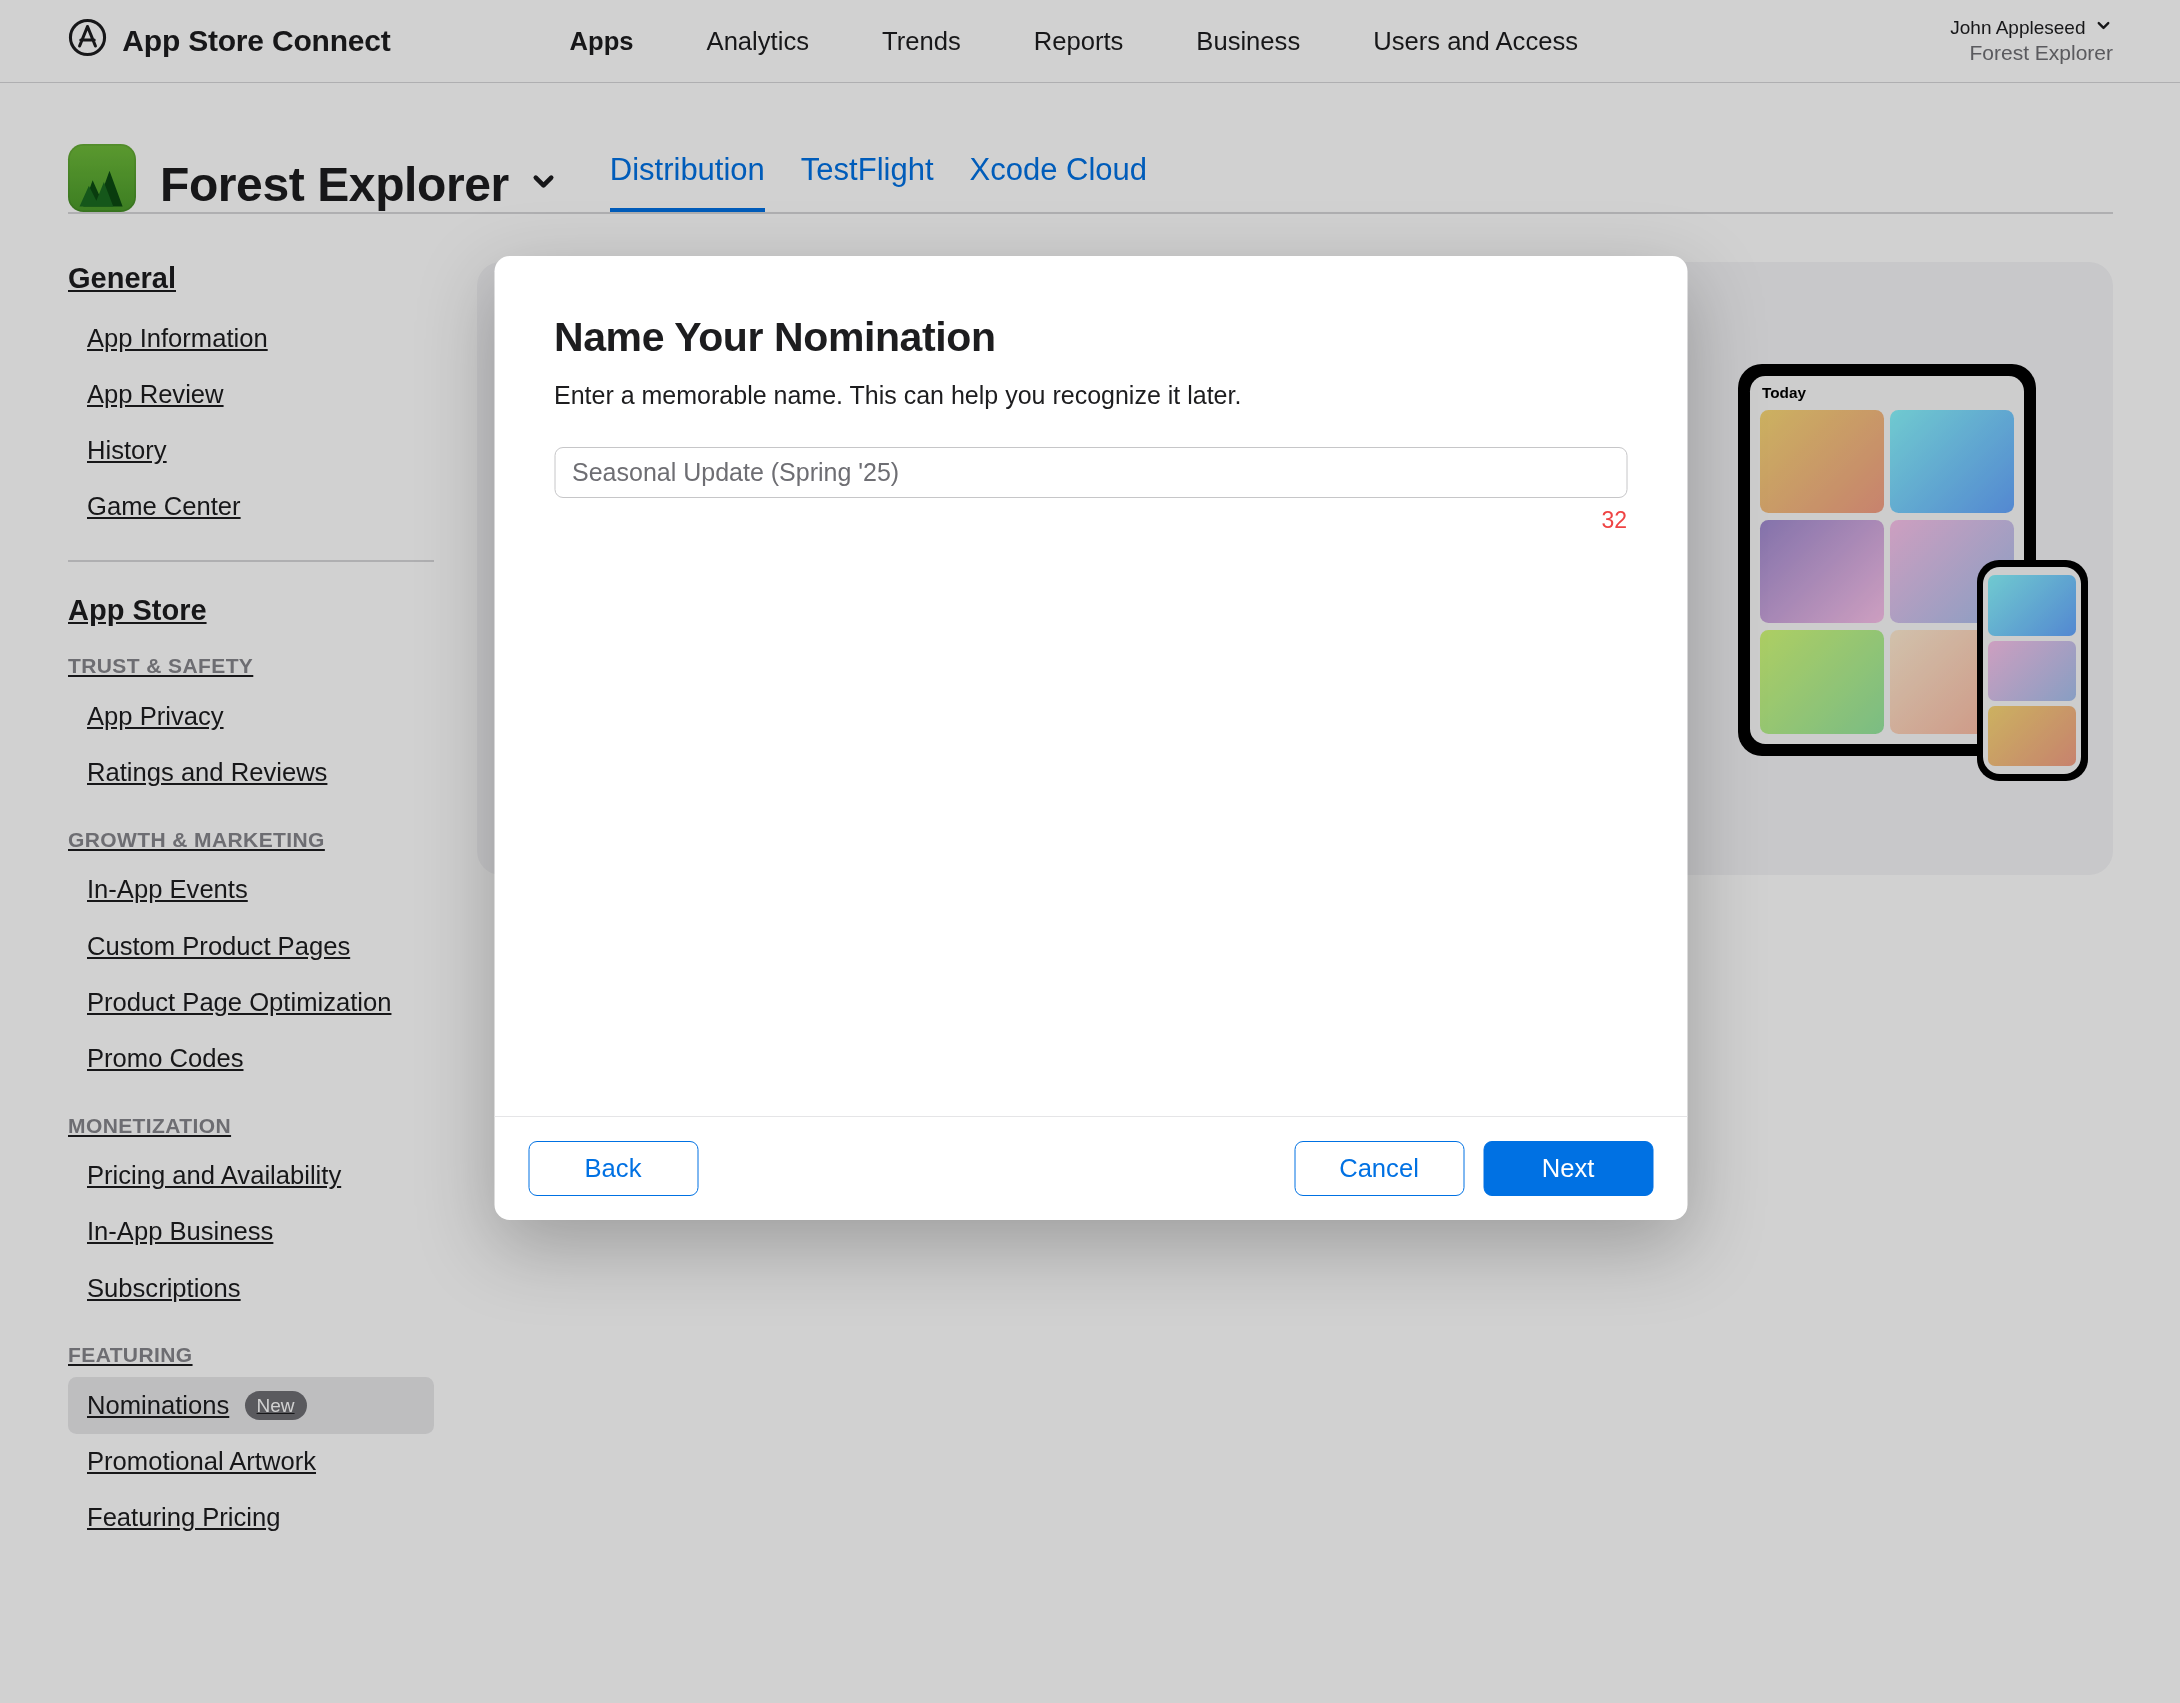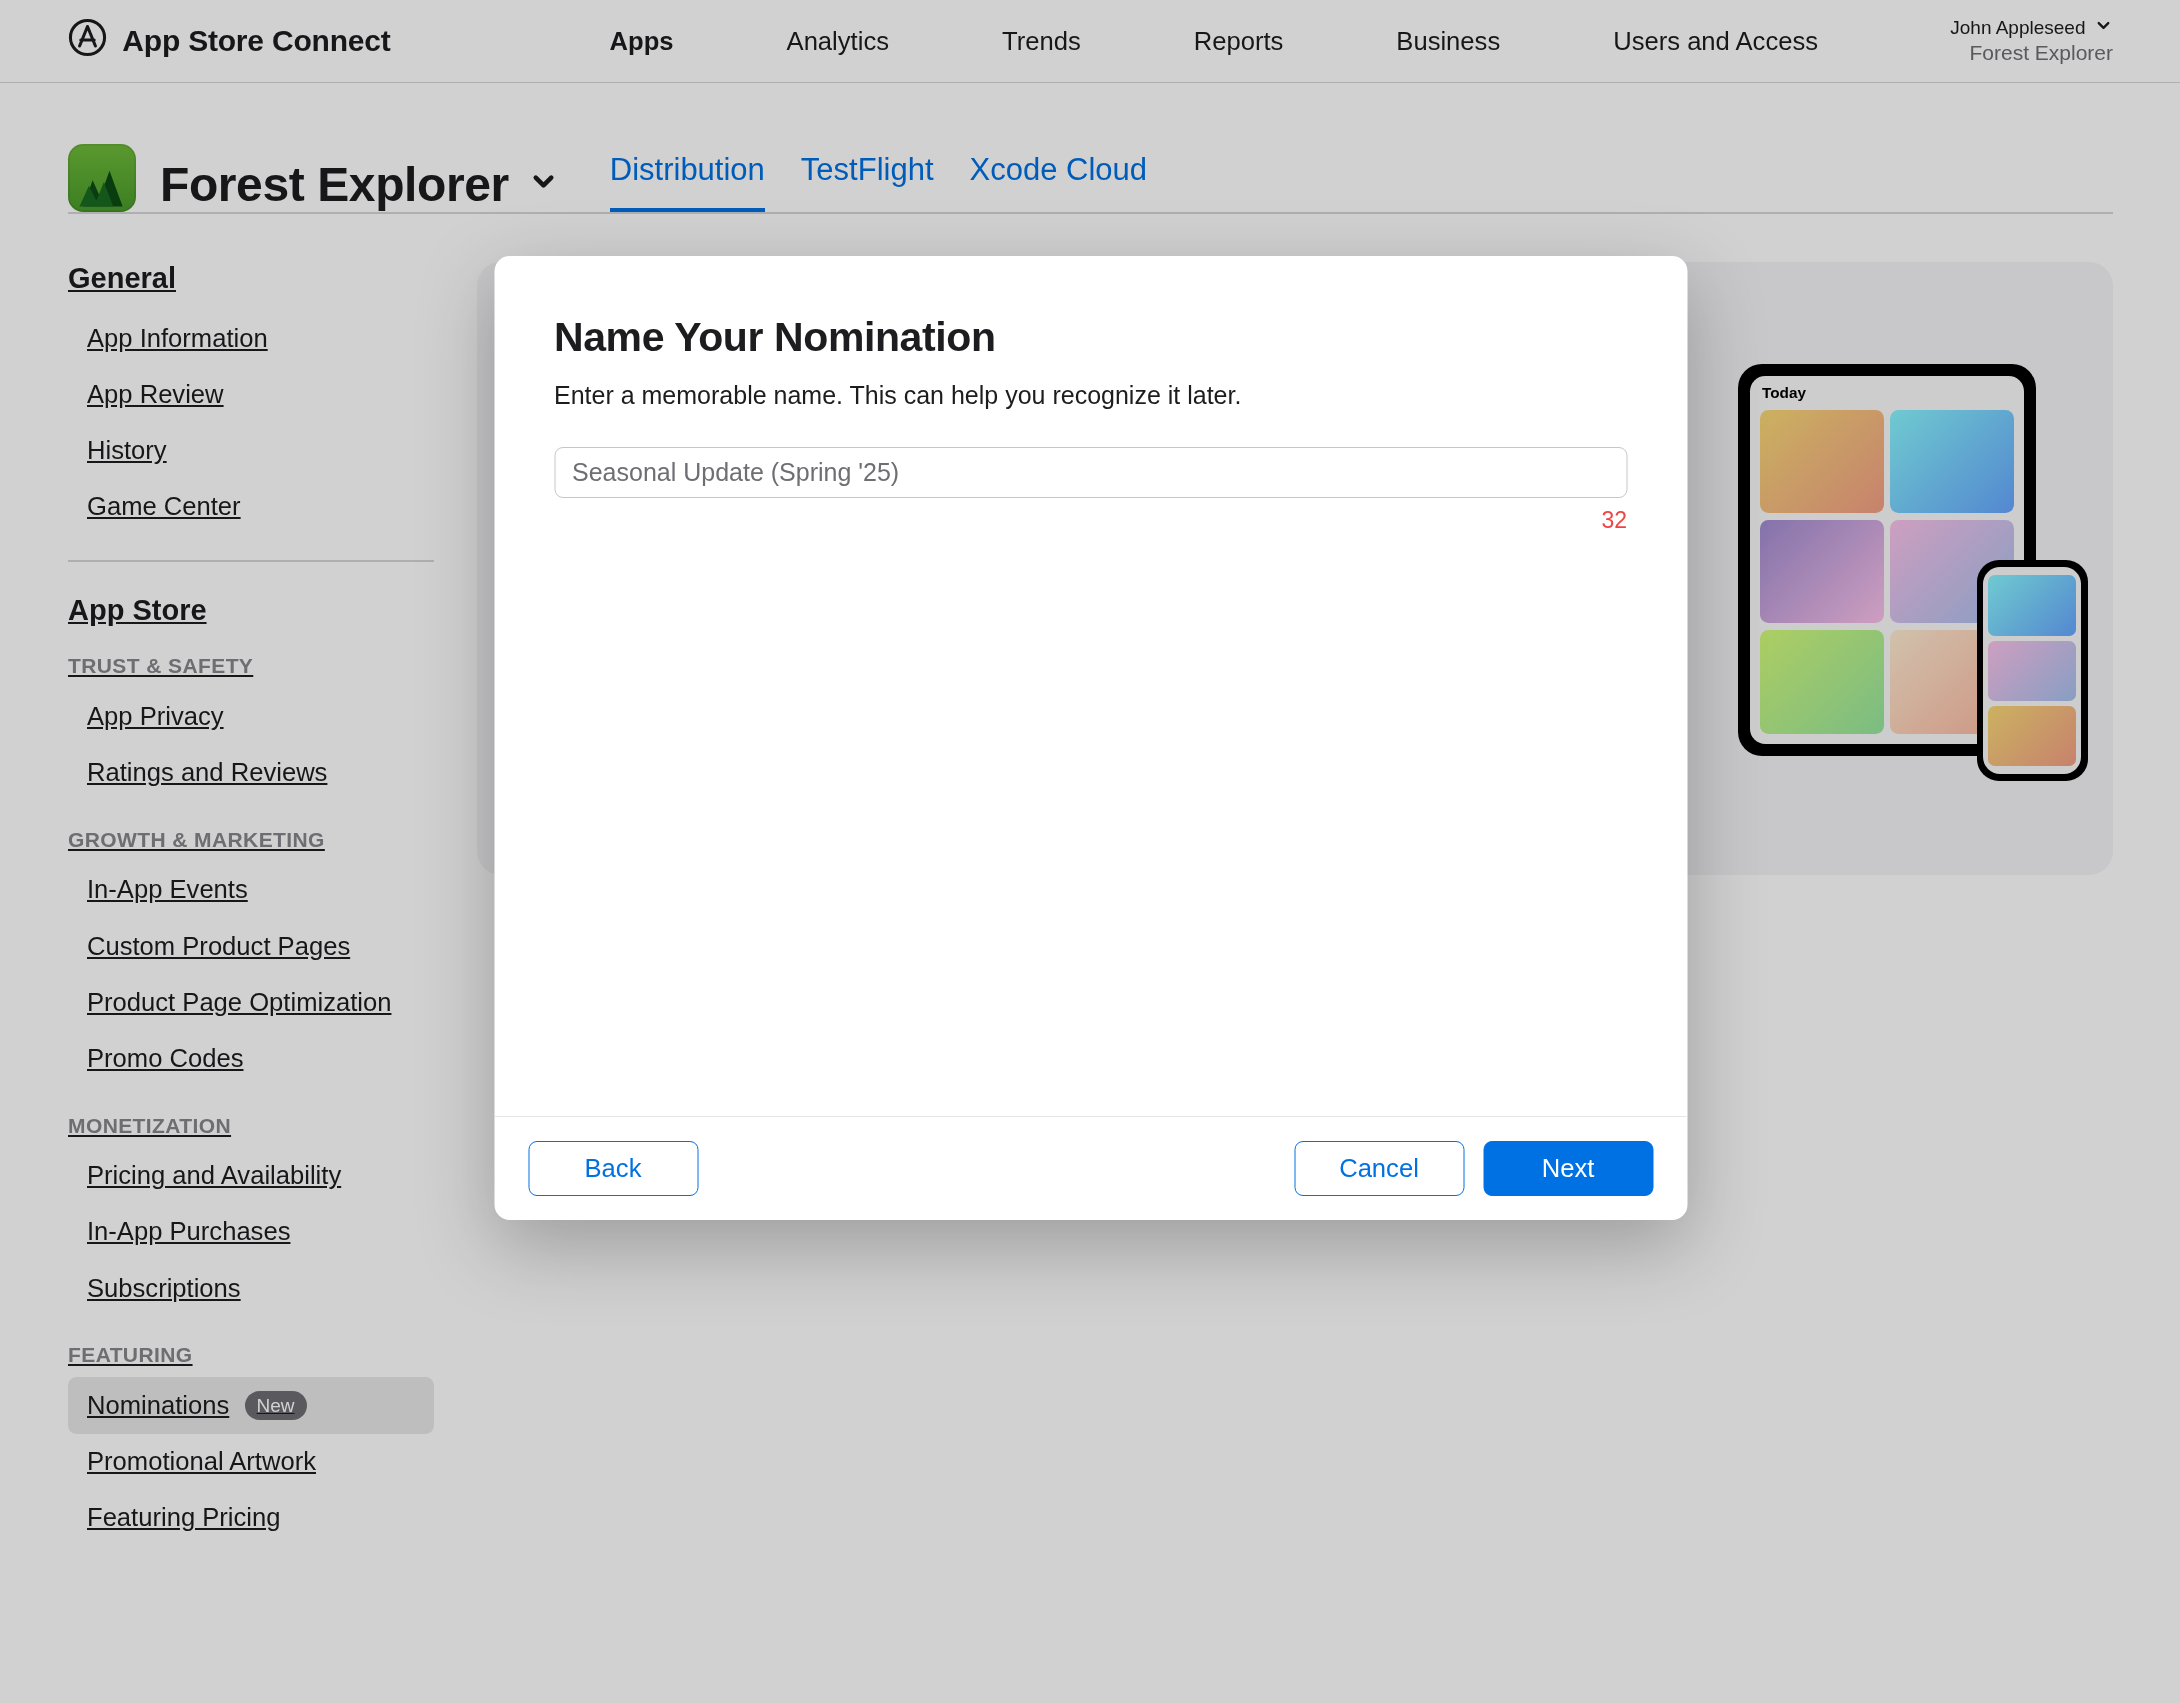--- a/index.html
+++ b/index.html
@@ -30,21 +30,21 @@
     letter-spacing: -0.2px;
   }
   .brand svg { width: 39px; height: 39px; }
 
   .topnav {
     display: flex;
     gap: 73px;
     margin-left: 179px;
     font-size: 25.6px;
   }
-  .topnav .item { color: #1d1d1f; cursor: pointer; margin-left: 40px; }
+  .topnav .item { color: #1d1d1f; cursor: pointer; }
   .topnav .item.active { font-weight: 600; }
 
   .account {
     margin-left: auto;
     text-align: right;
     line-height: 1.25;
   }
   .account .user {
     font-size: 19px;
     font-weight: 400;
@@ -392,21 +392,21 @@
     <div class="side-item">Ratings and Reviews</div>
 
     <div class="side-subhead">GROWTH &amp; MARKETING</div>
     <div class="side-item">In-App Events</div>
     <div class="side-item">Custom Product Pages</div>
     <div class="side-item">Product Page Optimization</div>
     <div class="side-item">Promo Codes</div>
 
     <div class="side-subhead">MONETIZATION</div>
     <div class="side-item">Pricing and Availability</div>
-    <div class="side-item">In-App Purchases</div>
+    <div class="side-item">In-App Business</div>
     <div class="side-item">Subscriptions</div>
 
     <div class="side-subhead">FEATURING</div>
     <div class="side-item selected">
       <span>Nominations</span>
       <span class="badge-new">New</span>
     </div>
     <div class="side-item">Promotional Artwork</div>
     <div class="side-item">Featuring Pricing</div>
   </div>

